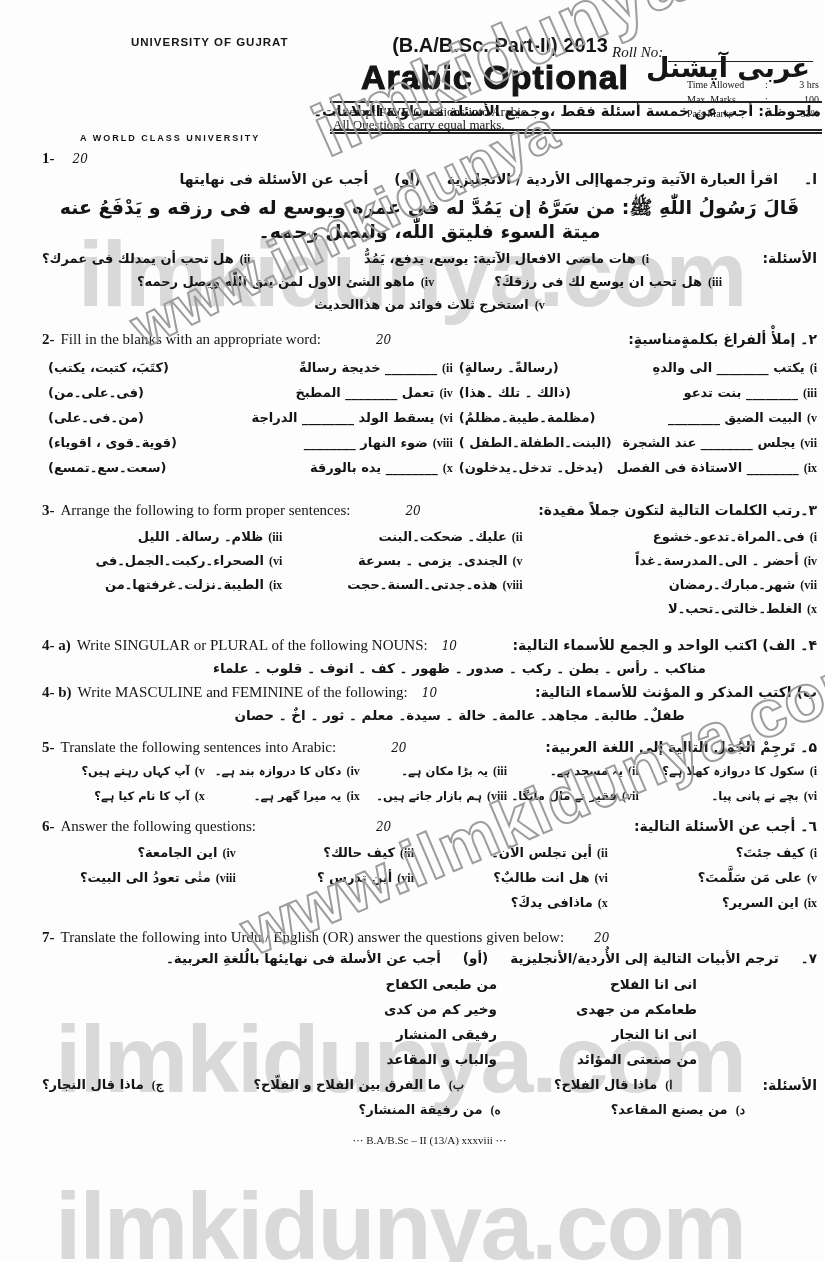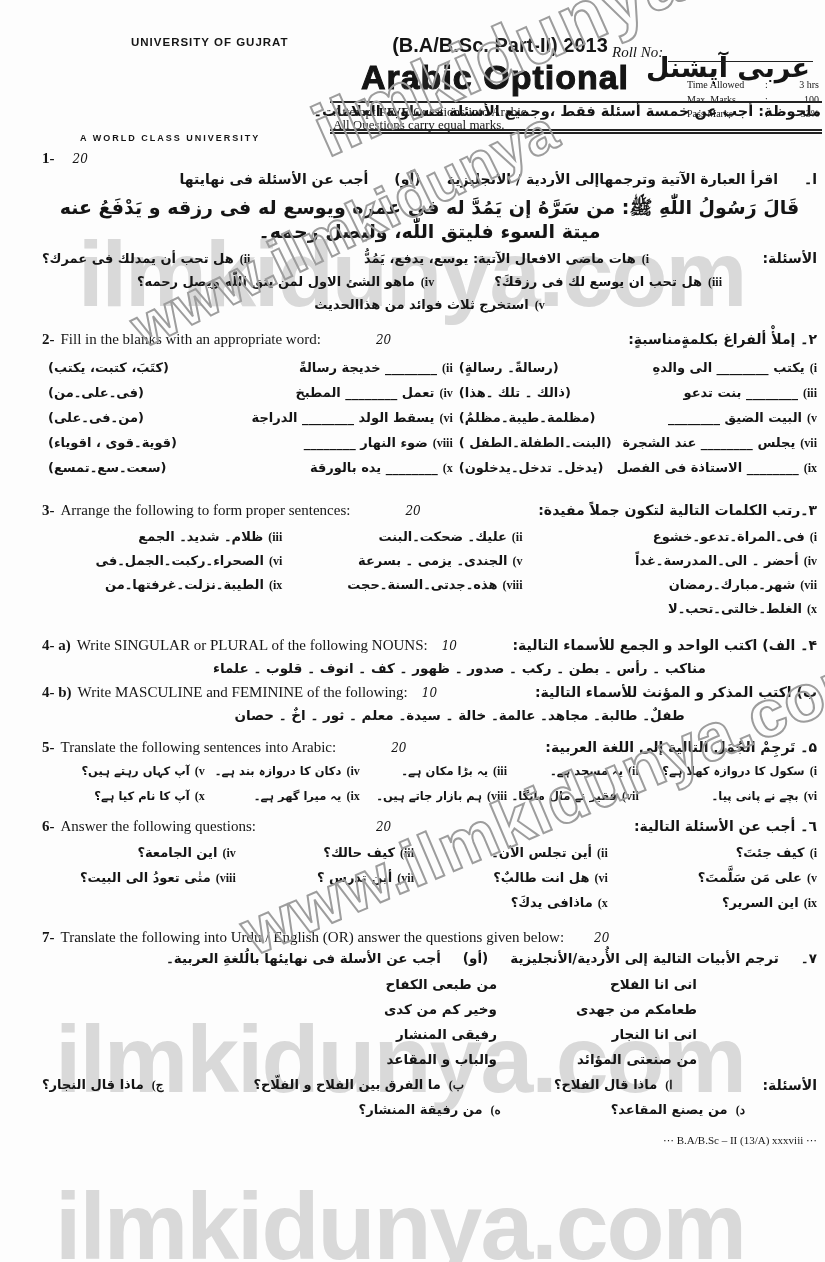--- a/index.html
+++ b/index.html
@@ -79,21 +79,21 @@
   .ur-cell{font-size:11.5px;}
 
   .words-line{text-align:center;font-size:13.5px;margin-top:6px;padding-left:60px;}
   .q7-sub{display:flex;direction:rtl;gap:22px;font-size:13.5px;margin-top:4px;align-items:baseline;}
   .poetry{display:grid;grid-template-columns:50% 50%;direction:rtl;width:400px;
           margin:10px 120px 0 auto;row-gap:9px;font-size:13.5px;}
   .poetry div{text-align:right;}
   .asilah-r1{display:flex;direction:rtl;justify-content:space-between;margin-top:10px;font-size:13px;}
   .asilah-r2{display:flex;direction:rtl;gap:110px;padding-right:72px;margin-top:9px;font-size:13px;}
   .as-item{display:flex;direction:rtl;gap:8px;align-items:baseline;}
-  .footer{margin-top:16px;text-align:right;font-size:11px;}
+  .footer{margin-top:16px;text-align:center;font-size:11px;}
 </style>
 </head>
 <body>
 
 <div class="page">
 
   <div class="wm wm-band wm1">ilmkidunya.com</div>
   <div class="wm wm-band wm2">ilmkidunya.com</div>
   <div class="wm wm-band wm3">ilmkidunya.com</div>
   <div class="wm wm-outline wmd1">ilmkidunya.com</div>
@@ -270,21 +270,21 @@
         <div class="cell">
             <span class="n">(i</span>
             <span class="ar">فى۔المراة۔تدعو۔خشوع</span>
           </div>
         <div class="cell">
             <span class="n">(ii</span>
             <span class="ar">عليك۔ ضحكت۔البنت</span>
           </div>
         <div class="cell">
             <span class="n">(iii</span>
-            <span class="ar">ظلام۔ شديد۔ الجمع</span>
+            <span class="ar">ظلام۔ رسالة۔ الليل</span>
           </div>
         <div class="cell">
             <span class="n">(iv</span>
             <span class="ar">أحضر ۔ الى۔المدرسة۔غداً</span>
           </div>
         <div class="cell">
             <span class="n">(v</span>
             <span class="ar">الجندى۔ يزمى ۔ بسرعة</span>
           </div>
         <div class="cell">

